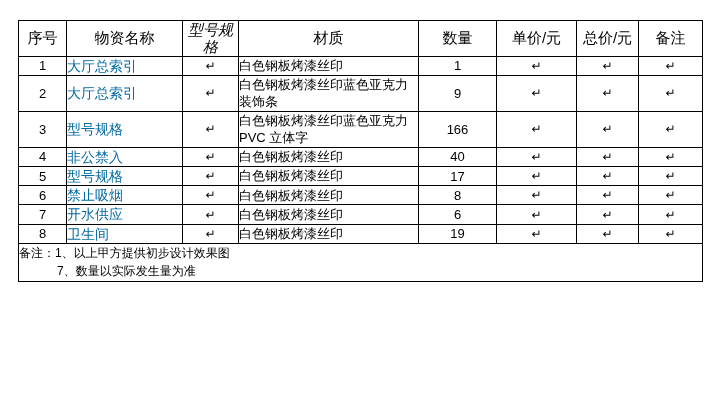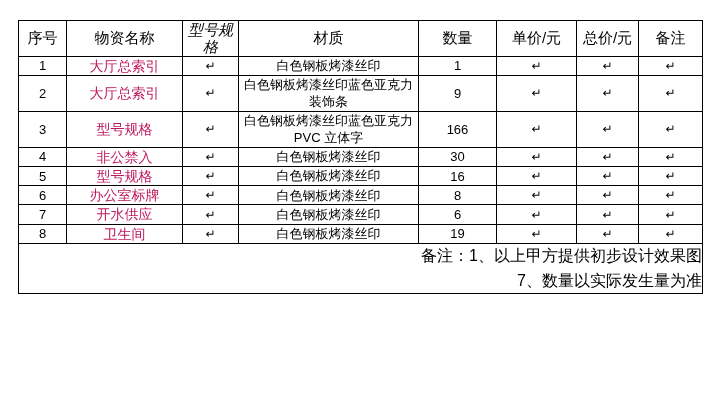--- a/index.html
+++ b/index.html
@@ -43,59 +43,59 @@
     padding: 7px 2px;
     color: #000000;
   }
   .c-seq {
     text-align: center;
     font-size: 13px;
     padding: 10px 2px;
     color: #000000;
   }
   .c-name {
-    text-align: center;
+    text-align: left;
     font-size: 14px;
     font-weight: bold;
     padding: 8px 4px;
-    color: #be185d;
+    color: #0369a1;
     line-height: 1.3;
   }
   .c-mark {
     text-align: center;
     font-size: 12px;
     color: #000000;
     padding: 8px 2px;
   }
   .c-material {
-    text-align: center;
+    text-align: left;
     font-size: 13px;
     padding: 8px 6px;
     color: #000000;
     line-height: 1.35;
   }
   .c-qty {
     text-align: center;
     font-size: 13px;
     padding: 8px 2px;
     color: #000000;
   }
   .c-empty {
     text-align: center;
     font-size: 12px;
     color: #000000;
     padding: 8px 2px;
   }
   .note-cell {
     padding: 4px 6px 5px 8px;
-    font-size: 16px;
+    font-size: 12px;
     font-weight: bold;
     color: #000000;
     line-height: 1.55;
-    text-align: right;
+    text-align: left;
   }
   .note-line2 {
     padding-left: 38px;
   }
   .col-seq { width: 48px; }
   .col-name { width: 116px; }
   .col-model { width: 56px; }
   .col-material { width: 180px; }
   .col-qty { width: 78px; }
   .col-price { width: 80px; }
@@ -162,38 +162,38 @@
         <td class="c-qty">166</td>
         <td class="c-empty">↵</td>
         <td class="c-empty">↵</td>
         <td class="c-empty">↵</td>
       </tr>
       <tr>
         <td class="c-seq">4</td>
         <td class="c-name">非公禁入</td>
         <td class="c-mark">↵</td>
         <td class="c-material">白色钢板烤漆丝印</td>
-        <td class="c-qty">30</td>
+        <td class="c-qty">40</td>
         <td class="c-empty">↵</td>
         <td class="c-empty">↵</td>
         <td class="c-empty">↵</td>
       </tr>
       <tr>
         <td class="c-seq">5</td>
         <td class="c-name">型号规格</td>
         <td class="c-mark">↵</td>
         <td class="c-material">白色钢板烤漆丝印</td>
-        <td class="c-qty">16</td>
+        <td class="c-qty">17</td>
         <td class="c-empty">↵</td>
         <td class="c-empty">↵</td>
         <td class="c-empty">↵</td>
       </tr>
       <tr>
         <td class="c-seq">6</td>
-        <td class="c-name">办公室标牌</td>
+        <td class="c-name">禁止吸烟</td>
         <td class="c-mark">↵</td>
         <td class="c-material">白色钢板烤漆丝印</td>
         <td class="c-qty">8</td>
         <td class="c-empty">↵</td>
         <td class="c-empty">↵</td>
         <td class="c-empty">↵</td>
       </tr>
       <tr>
         <td class="c-seq">7</td>
         <td class="c-name">开水供应</td>

